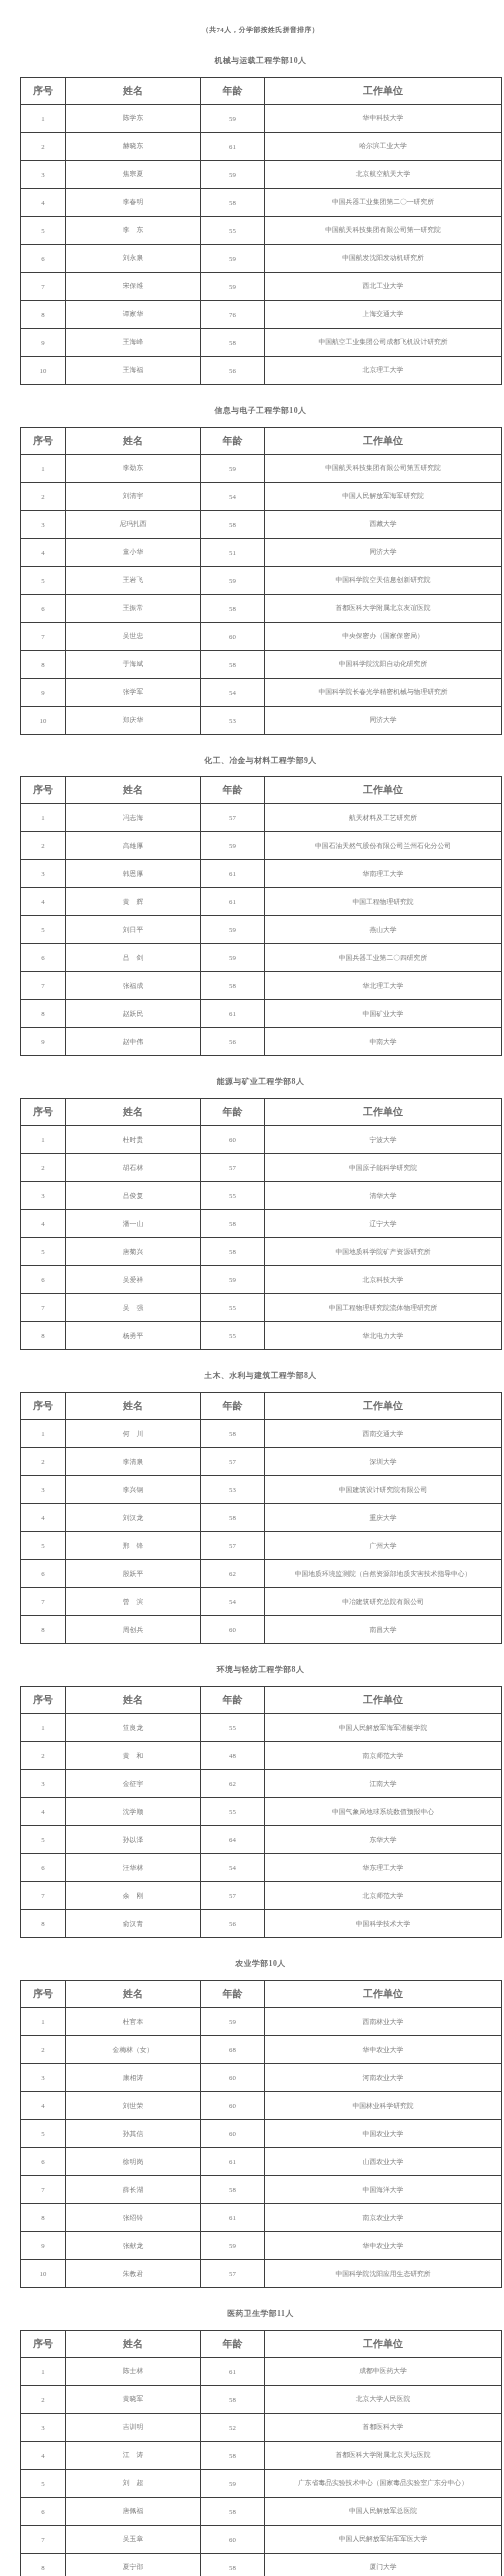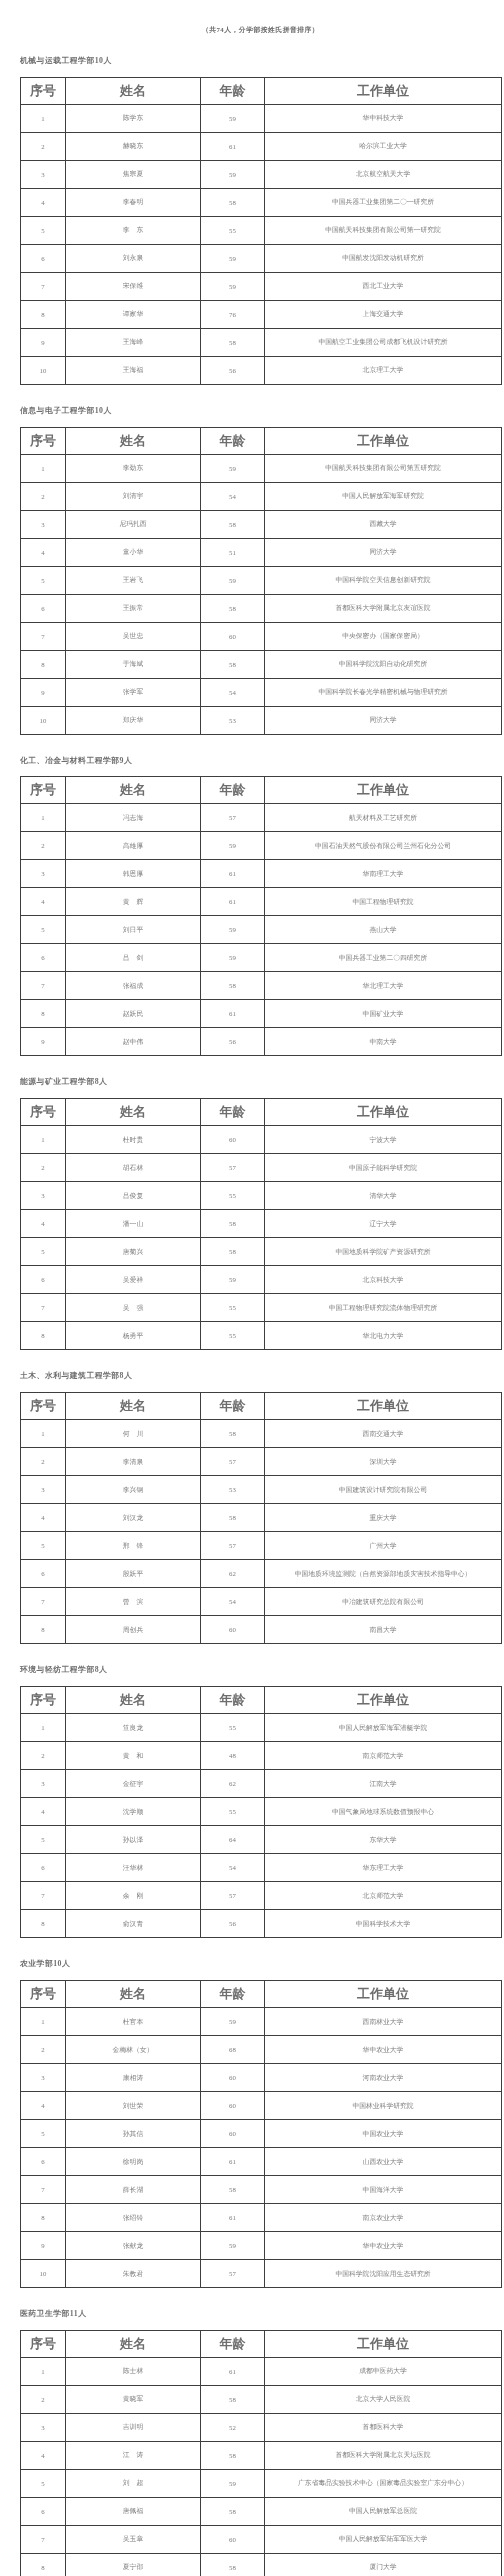--- a/index.html
+++ b/index.html
@@ -26,20 +26,21 @@
     margin-top:6.3px;
     text-align:center;
     font-size:6.8px;
     line-height:9.4px;
     font-weight:bold;
     color:#6b6b6b;
     letter-spacing:0.5px;
   }
   .section{margin-top:21px;}
   .section-title{
+    text-align:center;
     font-size:7.8px;
     line-height:9.4px;
     font-weight:bold;
     color:#6f6f6f;
     letter-spacing:0.5px;
   }
   table.roster{
     margin-top:11.5px;
     width:481px;
     border-collapse:collapse;
@@ -49,21 +50,21 @@
   table.roster th, table.roster td{
     border:0.5px solid #3e3e3e;
     text-align:center;
     vertical-align:middle;
     padding:0 2.1px;
     overflow:hidden;
     white-space:nowrap;
   }
   table.roster th{
     height:26px;
-    font-size:13px;
+    font-size:10px;
     font-weight:bold;
     color:#6d6d6d;
   }
   table.roster td{
     height:27px;
     font-size:6.8px;
     font-weight:normal;
     color:#7e7e7e;
   }
   col.col-index{width:45px;}

